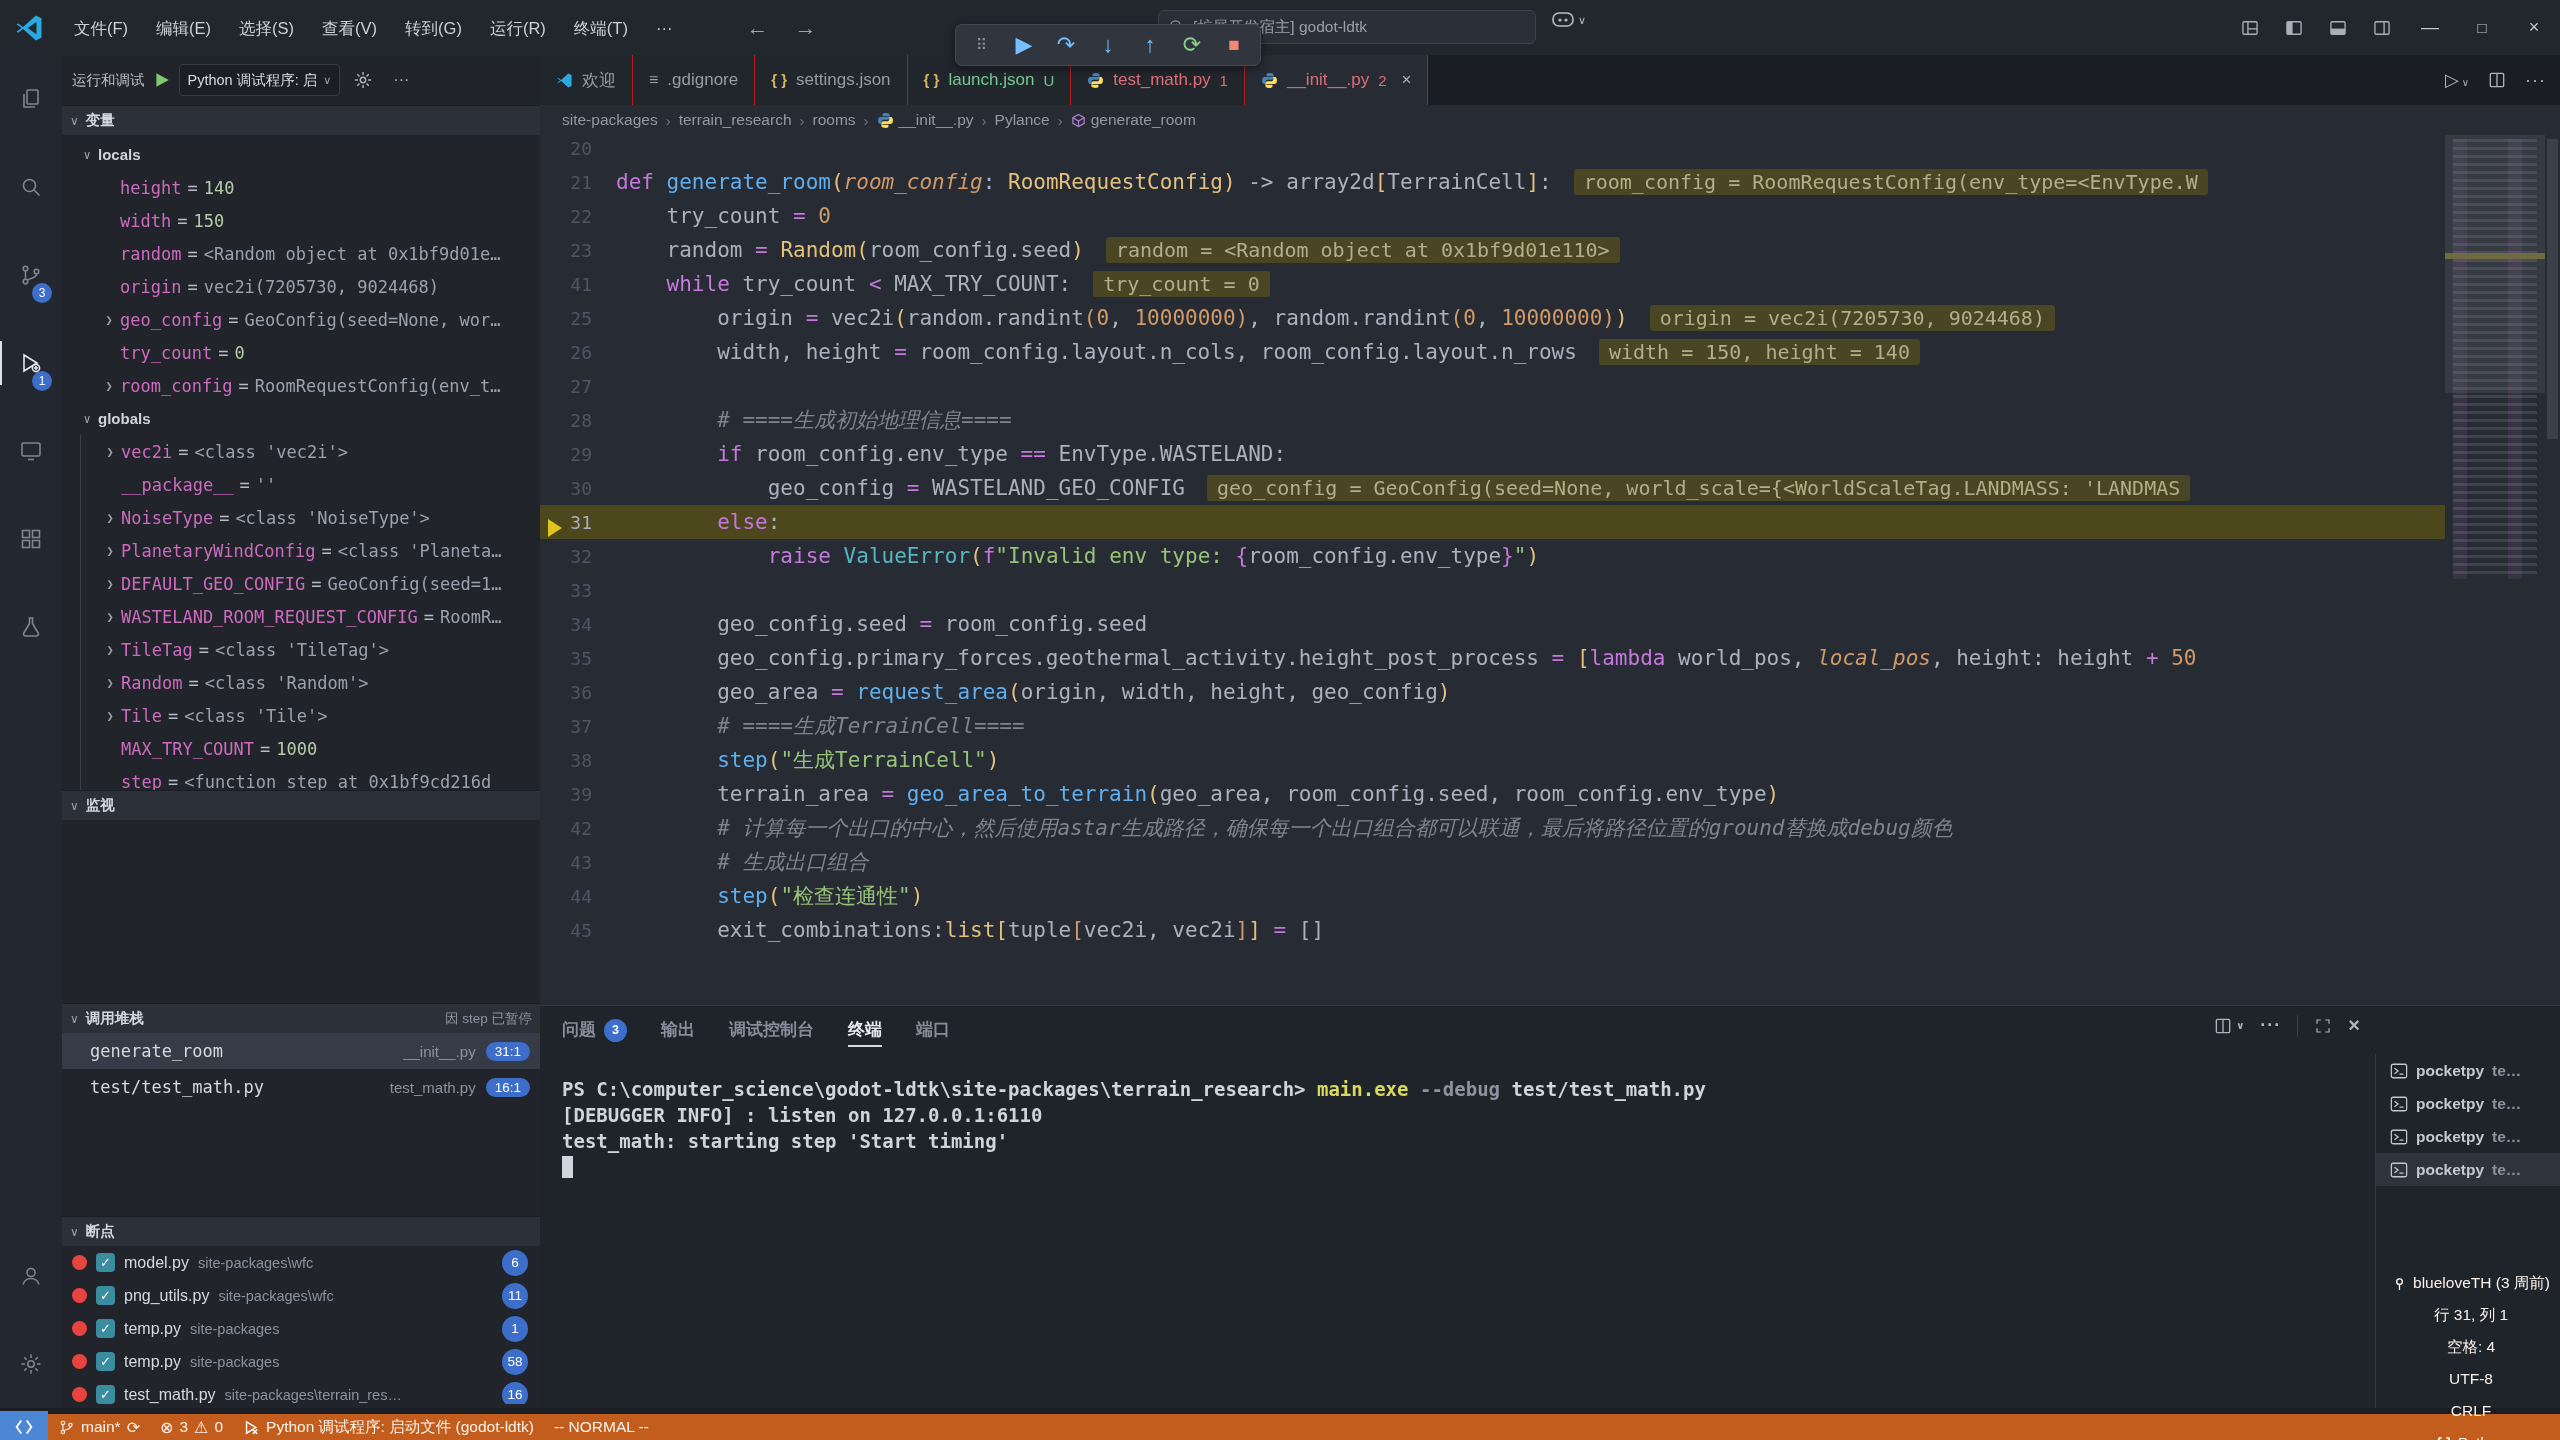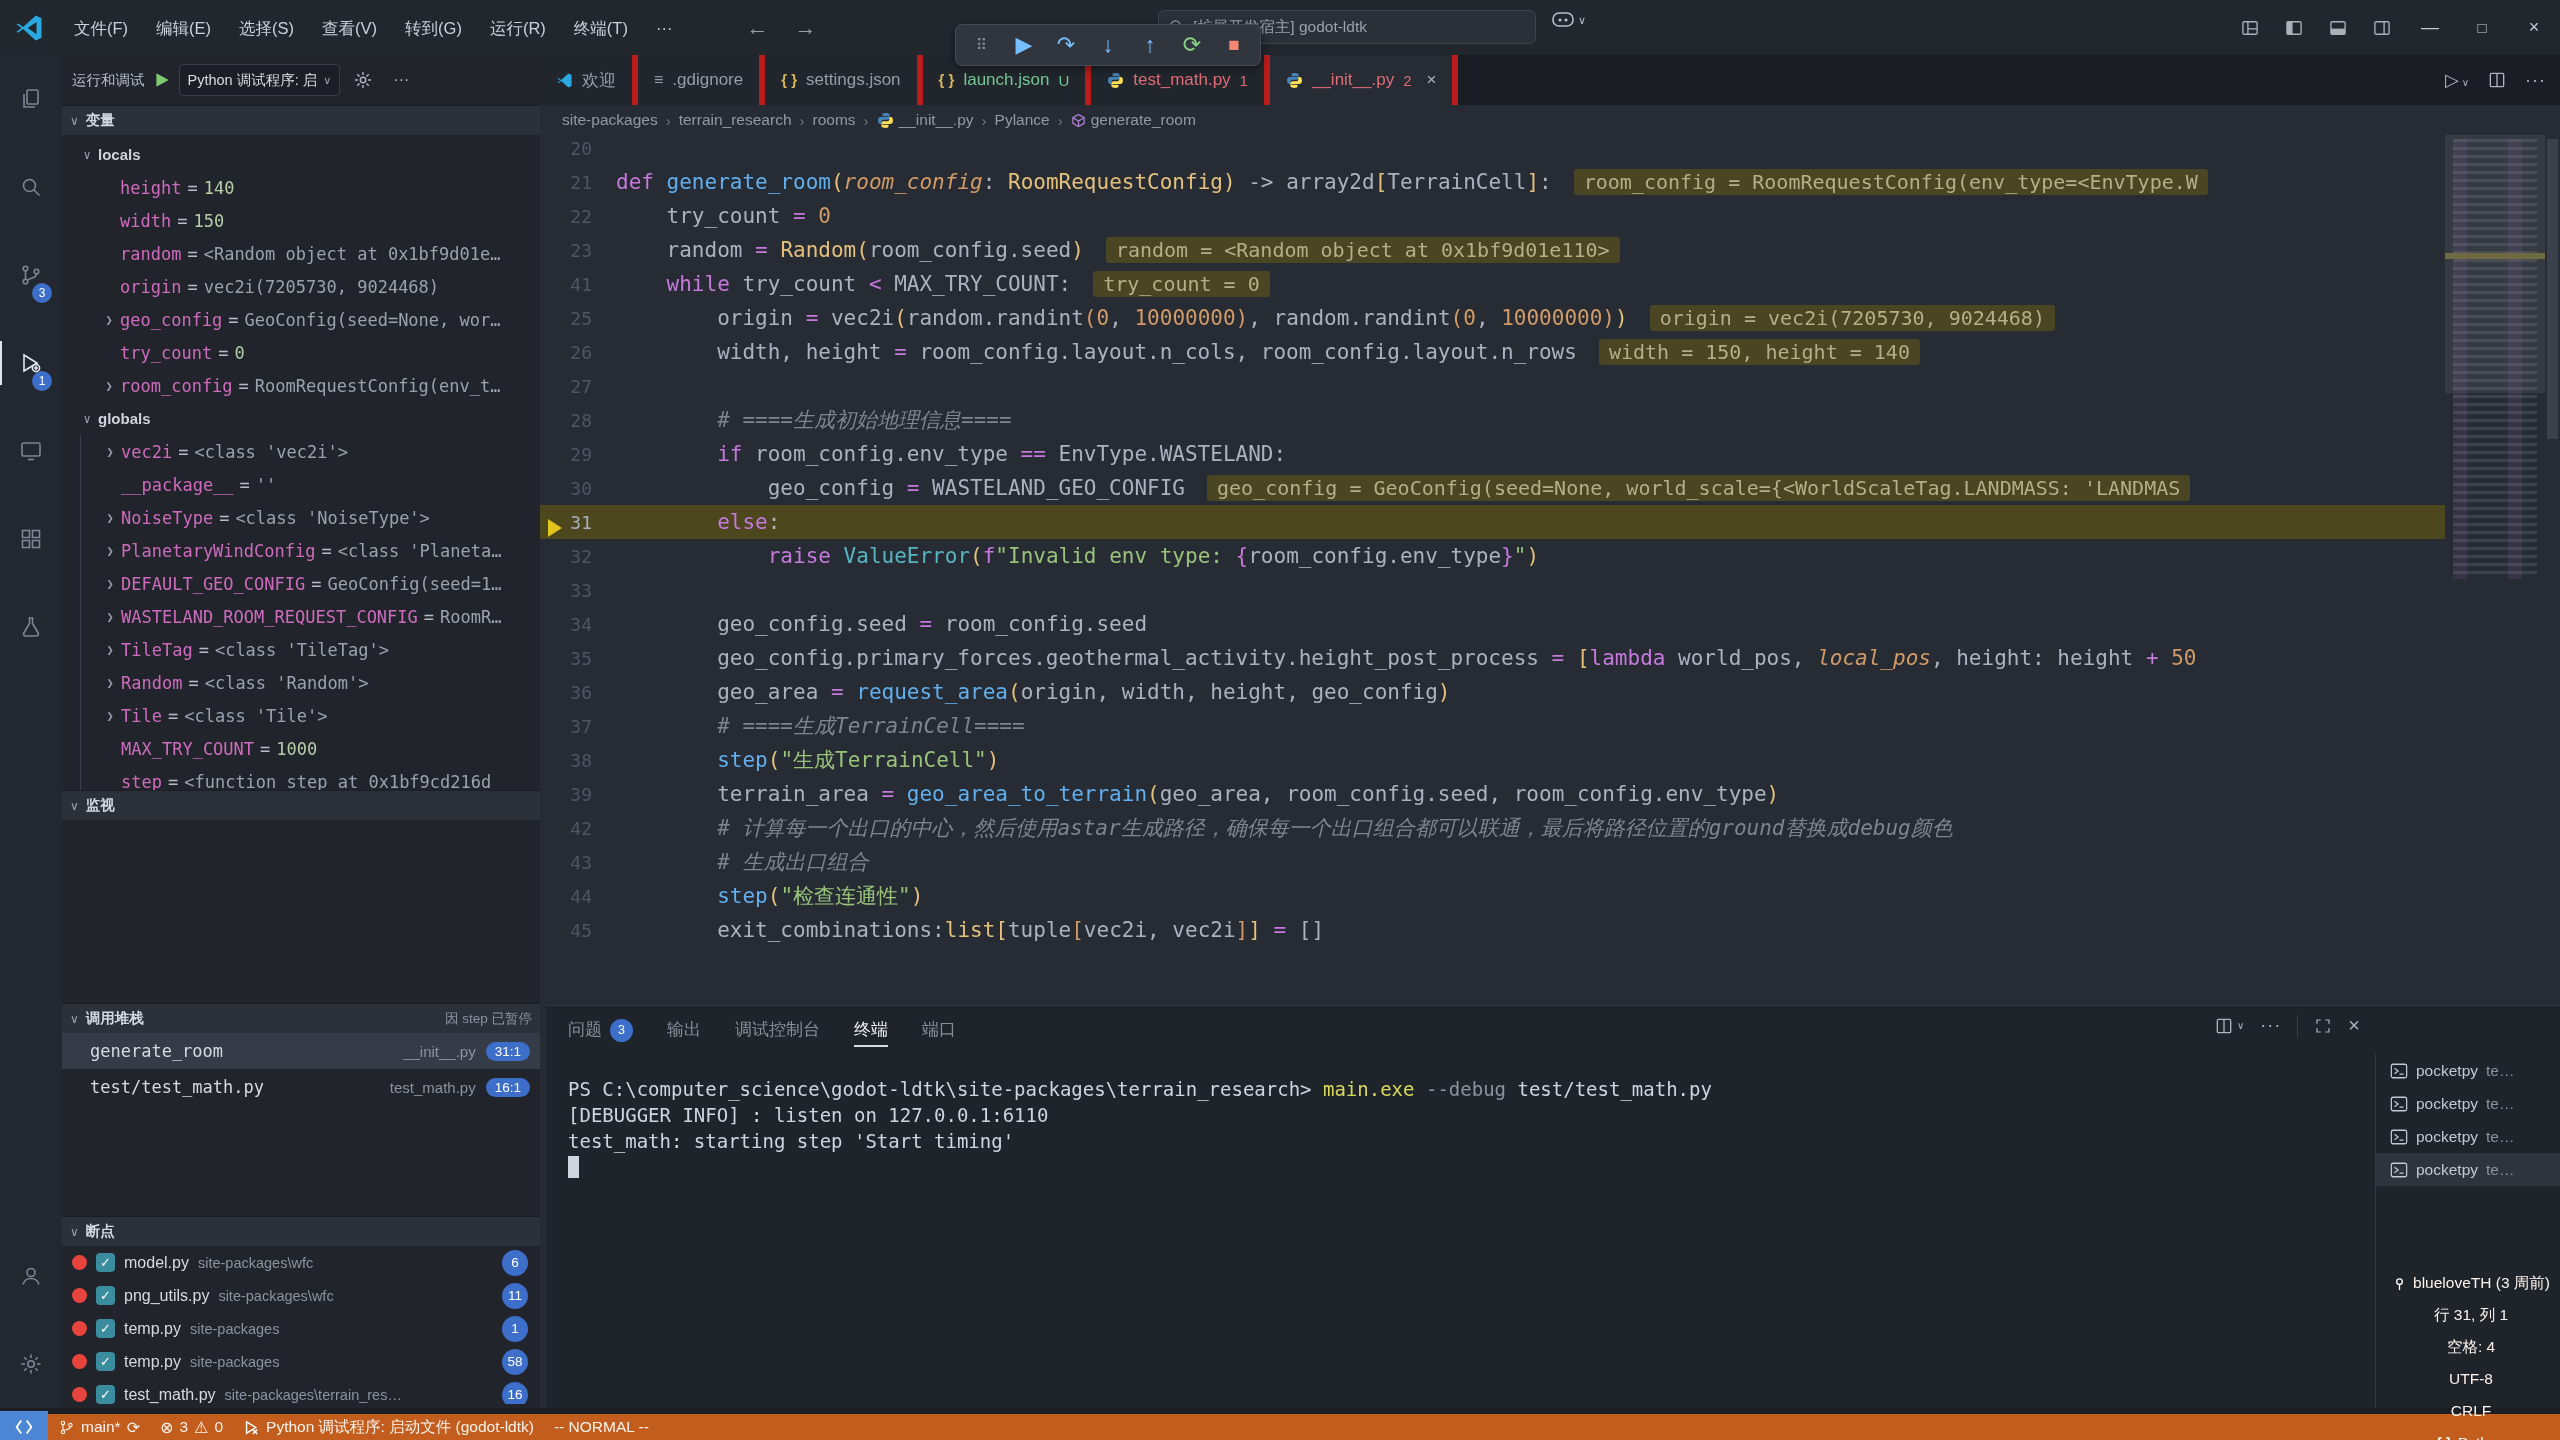--- a/index.html
+++ b/index.html
@@ -76,21 +76,21 @@
     display:flex; align-items:center; justify-content:center; flex:none; }
   .bp-file { color:#d6dae0; }
   .bp-path { color:#8b93a1; font-size:14.5px; white-space:nowrap; overflow:hidden; flex:1; }
   .bp-badge { background:#3d6ec9; color:#fff; border-radius:50%; min-width:26px; height:26px; font-size:13.5px;
     display:flex; align-items:center; justify-content:center; flex:none; }
 
   
   .editor-area { flex:1; position:relative; background:#272c34; }
   .tabsbar { height:50px; background:#1a1d23; display:flex; align-items:stretch; position:relative; }
   .tab { display:flex; align-items:center; gap:9px; padding:0 16px; background:#21262d;
-    border-right:6px solid #b91c1c; font-size:17px; color:#969ca6; white-space:nowrap; }
+    border-right:1px solid #b91c1c; font-size:17px; color:#969ca6; white-space:nowrap; }
   .tab.active { background:#272c34; color:#969ca6; }
   .tab .suffix { font-size:15px; }
   .tab .closex { margin-left:6px; color:#aeb4bf; font-size:17px; }
   .c-mod { color:#73c991; }
   .c-err { color:#e06c75; }
   .editor-actions { position:absolute; right:14px; top:0; height:50px; display:flex; align-items:center; gap:18px; color:#aeb4bf; }
 
   .breadcrumbs { height:30px; display:flex; align-items:center; gap:8px; padding-left:22px;
     font-size:15.5px; color:#9199a5; background:#272c34; }
   .crumb { display:flex; align-items:center; gap:5px; }
@@ -116,21 +116,21 @@
   .mm-content { position:absolute; left:8px; right:8px; top:4px; height:440px;
     background:
       repeating-linear-gradient(180deg, rgba(150,158,170,.20) 0 3px, transparent 3px 8px),
       repeating-linear-gradient(90deg, rgba(198,120,221,.10) 0 14px, transparent 14px 55px); }
   .mm-slider { position:absolute; left:0; right:0; top:0; height:258px; background:rgba(140,148,160,.14); }
   .mm-cur { position:absolute; left:0; right:0; top:118px; height:6px; background:#6b6330; }
   .vscroll { position:absolute; right:0; top:0; width:15px; bottom:0; }
   .vs-slider { position:absolute; left:2px; right:2px; top:4px; height:300px; background:rgba(171,178,191,.16); }
 
   
-  .panel { position:absolute; left:6px; right:0; bottom:0; height:403px; background:#1f232a; border-top:1px solid #333941; }
+  .panel { position:absolute; left:0; right:0; bottom:0; height:403px; background:#1f232a; border-top:1px solid #333941;font-weight:bold; }
   .panel-tabs { height:48px; display:flex; align-items:center; gap:34px; padding-left:22px; font-size:17px; color:#878e9b; }
   .ptab { display:flex; align-items:center; gap:8px; height:48px; line-height:48px; position:relative; }
   .ptab.active { color:#e8ebef; }
   .ptab.active::after { content:""; position:absolute; left:0; right:0; bottom:7px; height:2px; background:#d7dae0; }
   .ptab-badge { background:#3d6ec9; color:#fff; border-radius:50%; min-width:23px; height:23px; font-size:12.5px;
     display:flex; align-items:center; justify-content:center; }
   .panel-actions { position:absolute; right:200px; top:8px; display:flex; align-items:center; gap:16px; color:#aeb4bf; }
   .pa-sep { width:1px; height:22px; background:#3a404b; }
   .term-out { position:absolute; left:22px; top:70px; right:200px; font-family:"DejaVu Sans Mono",monospace;
     font-size:19px; line-height:26px; white-space:pre; }

